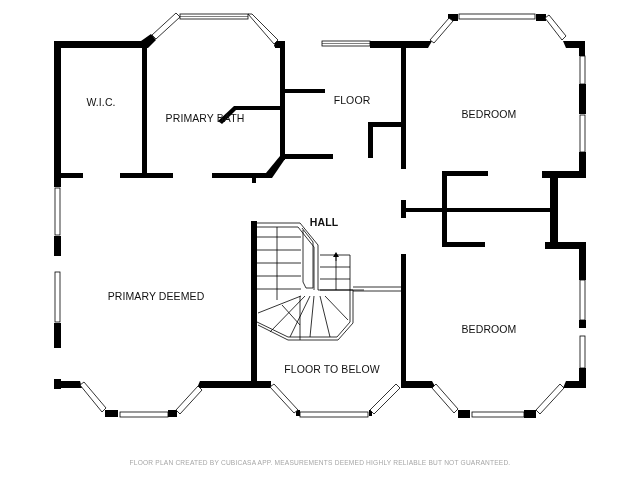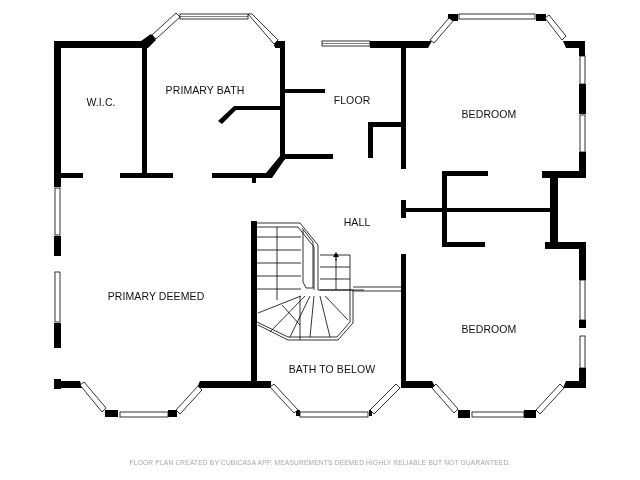--- a/index.html
+++ b/index.html
@@ -167,21 +167,21 @@
 
     <line class="stair" x1="353" y1="287" x2="401" y2="287"></line>
     <line class="stair" x1="353" y1="291" x2="401" y2="291"></line>
 
     <polygon points="336,252 339,257 333,257" fill="#000"></polygon>
     <line class="stair" x1="336" y1="257" x2="336" y2="261"></line>
   </g>
 </svg>
 
 <div class="room-label" style="left:101px;top:102px;">W.I.C.</div>
-<div class="room-label" style="left:205px;top:90px;">PRIMARY BATH</div>
+<div class="room-label" style="left:205px;top:118px;">PRIMARY BATH</div>
 <div class="room-label" style="left:352px;top:100px;">FLOOR</div>
 <div class="room-label" style="left:489px;top:114px;">BEDROOM</div>
-<div class="room-label" style="left:357px;top:222px;">HALL</div>
+<div class="room-label" style="left:324px;top:222px;font-weight:bold;">HALL</div>
 <div class="room-label" style="left:156px;top:296px;">PRIMARY DEEMED</div>
 <div class="room-label" style="left:489px;top:329px;">BEDROOM</div>
-<div class="room-label" style="left:332px;top:369px;">BATH TO BELOW</div>
+<div class="room-label" style="left:332px;top:369px;">FLOOR TO BELOW</div>
 
 <div class="footer">FLOOR PLAN CREATED BY CUBICASA APP. MEASUREMENTS DEEMED HIGHLY RELIABLE BUT NOT GUARANTEED.</div>
 
 </body></html>

